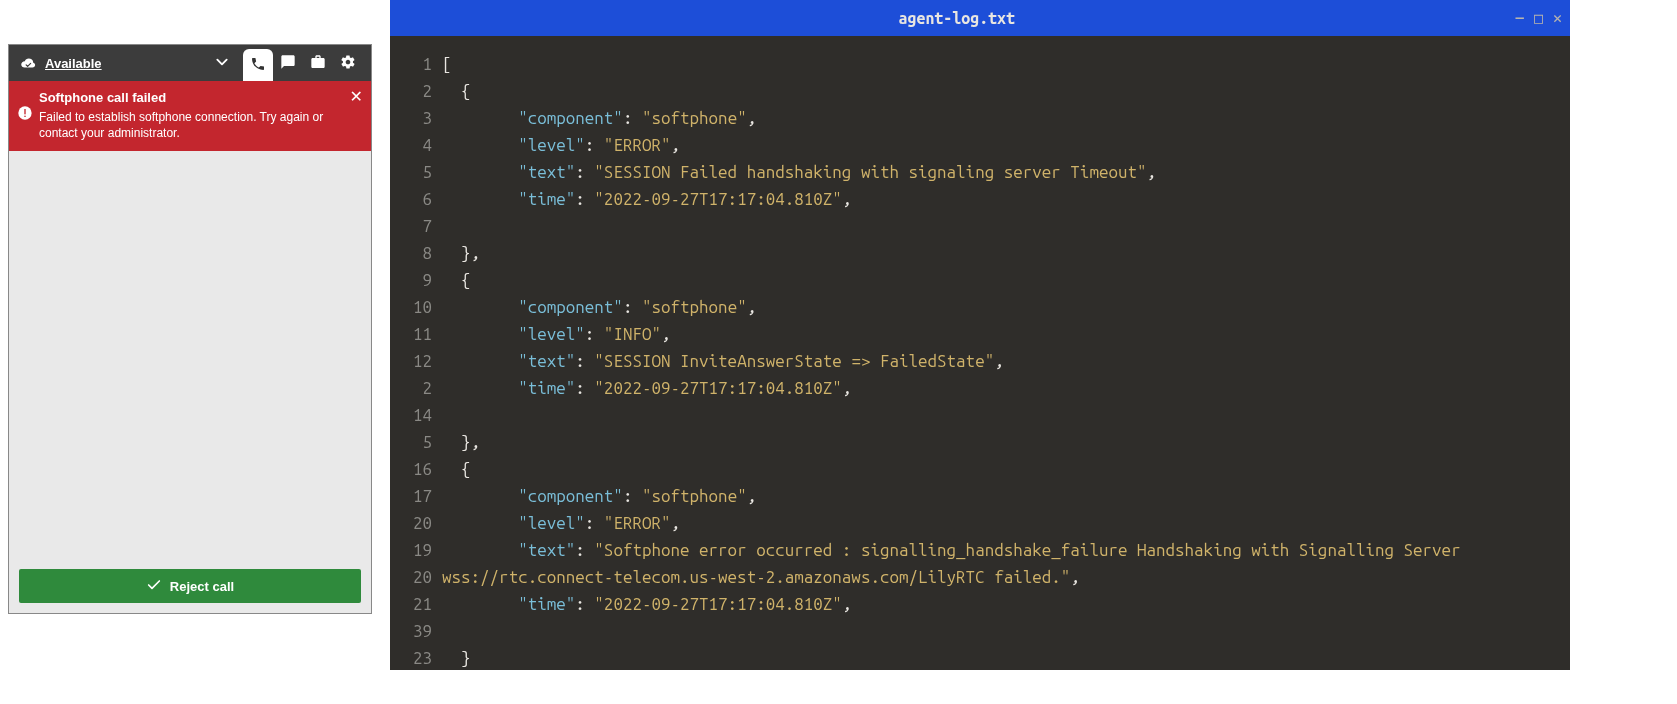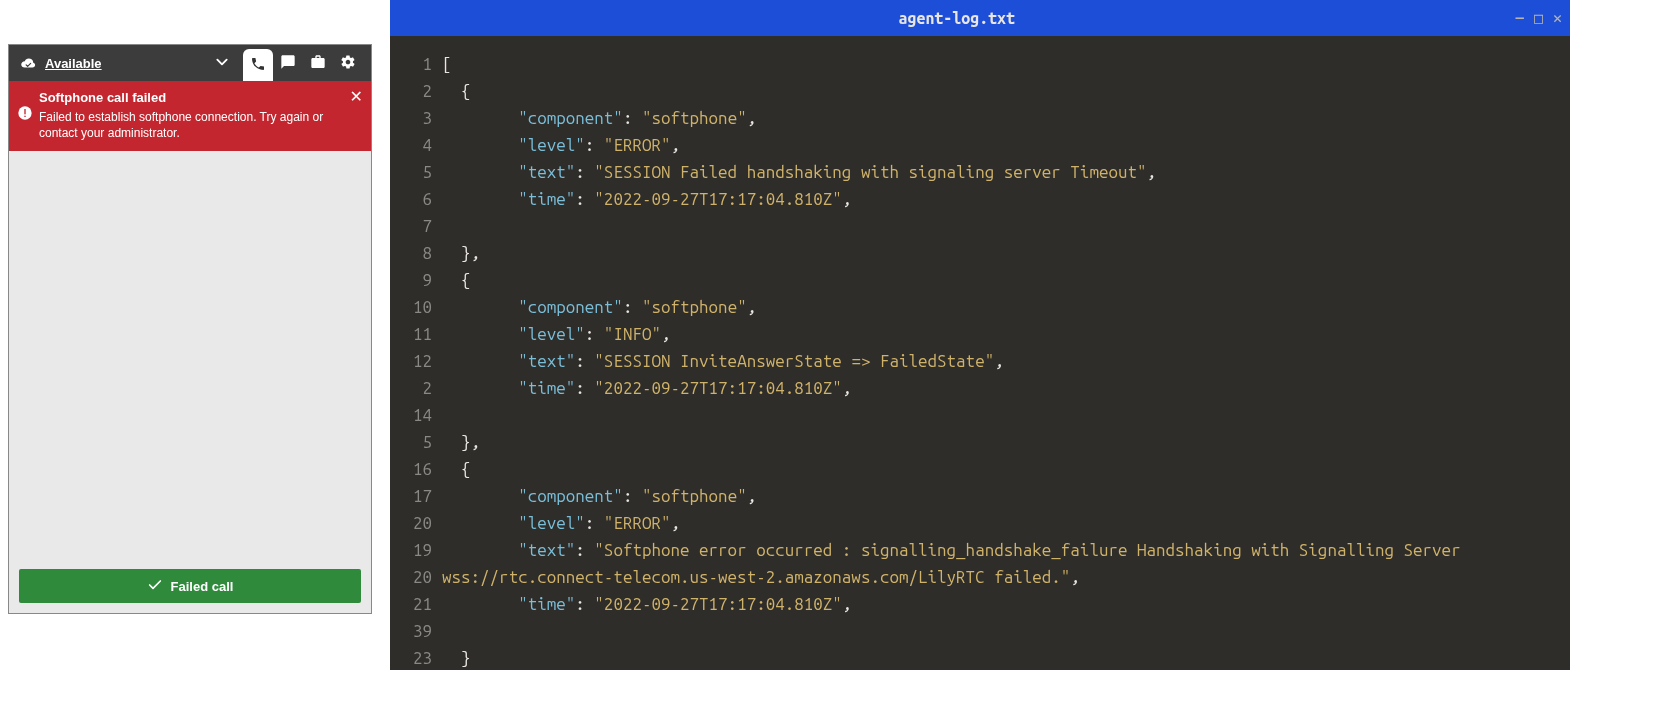--- a/index.html
+++ b/index.html
@@ -242,21 +242,21 @@
 
   <div class="sp-body"></div>
 
   <div class="sp-footer">
     <button class="sp-btn accept">
       <span>
         <svg viewBox="0 0 24 24" fill="none">
             <path d="M4 12l5 5L20 6" stroke="#fff" stroke-width="2.5" stroke-linecap="round" stroke-linejoin="round"></path>
           </svg>
       </span>
-      <span>Failed call</span>
+      <span>Reject call</span>
     </button>
   </div>
 </div>
 
 <div class="editor">
   <div class="ed-titlebar">
     <div class="ed-title">agent-log.txt</div>
     <div class="ed-winctl">
       <span>—</span>
       <span>□</span>

